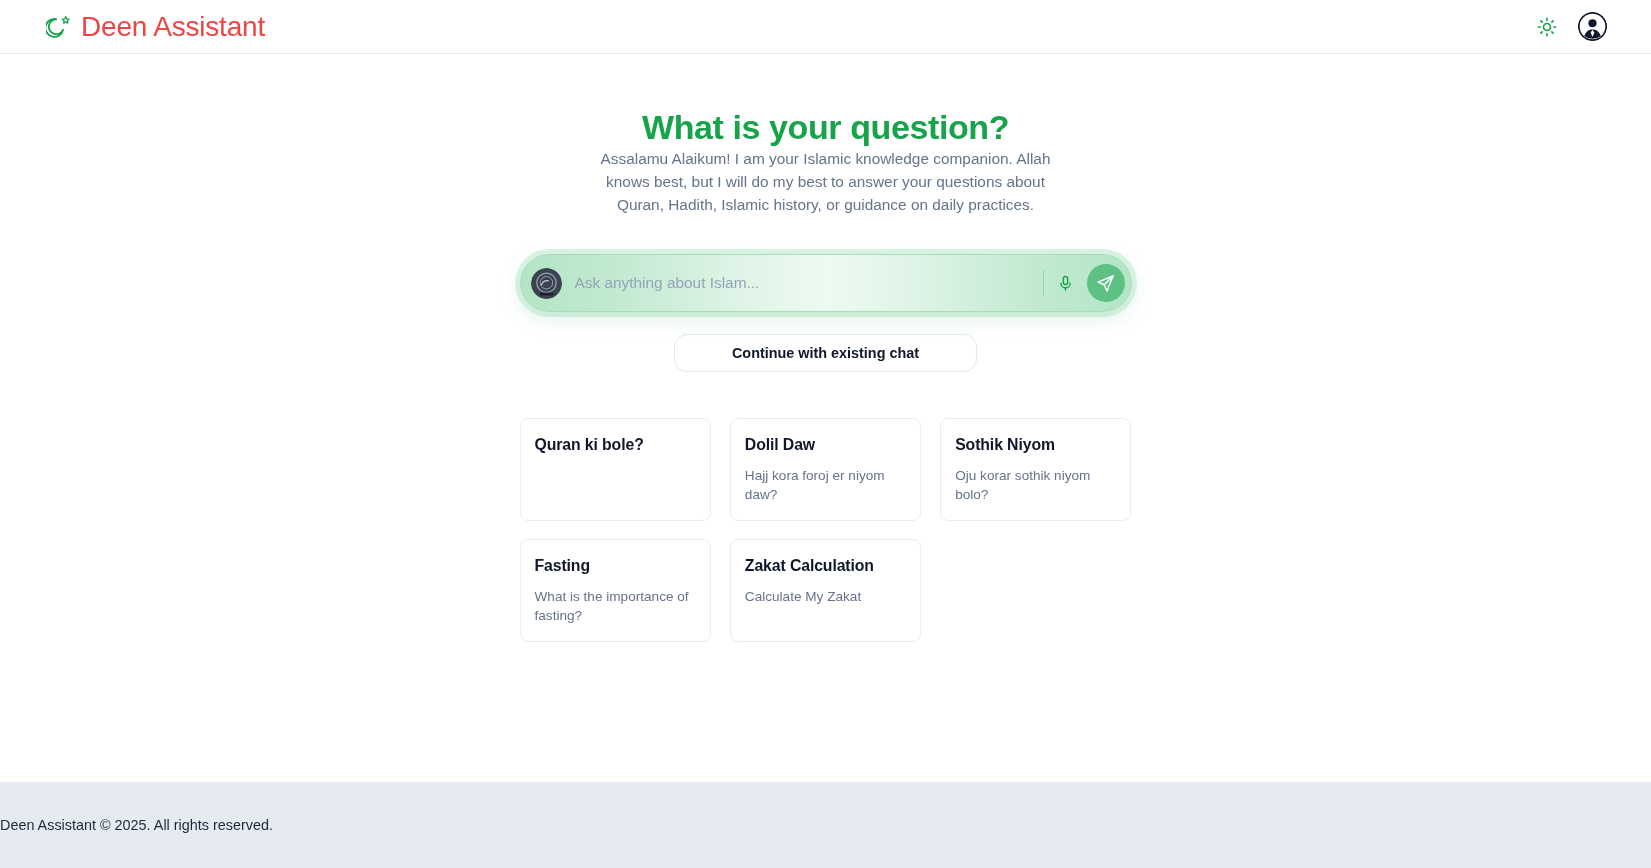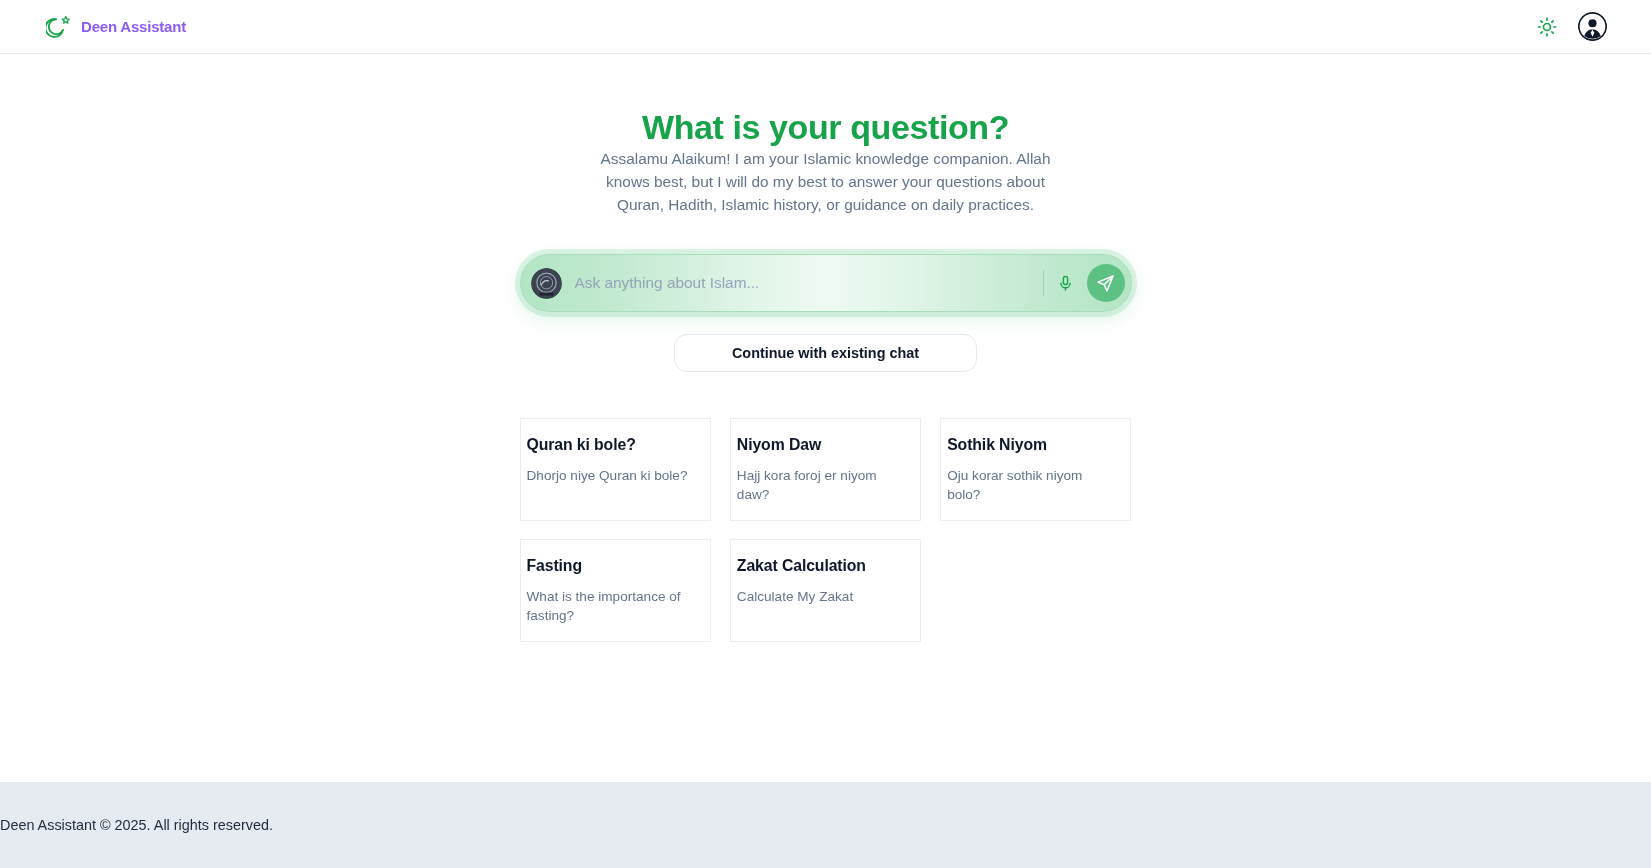--- a/index.html
+++ b/index.html
@@ -36,23 +36,23 @@
     align-items: center;
     gap: 9px;
   }
   .brand-logo {
     width: 26px;
     height: 26px;
     display: block;
     flex: none;
   }
   .brand-title {
-    font-size: 15px;
-    font-weight: bold;
-    color: #8b5cf6;
+    font-size: 28px;
+    font-weight: normal;
+    color: #ef4444;
     letter-spacing: -0.2px;
     white-space: nowrap;
   }
   .header-right {
     margin-left: auto;
     display: flex;
     align-items: center;
     gap: 20px;
   }
   .theme-toggle {
@@ -191,22 +191,22 @@
   .cards-grid {
     margin-top: 46px;
     width: 612px;
     display: grid;
     grid-template-columns: repeat(3, 1fr);
     gap: 18px 19px;
   }
   .card {
     background: #ffffff;
     border: 1px solid #e9edf3;
-    border-radius: 0;
-    padding: 17px 18px 16px 6px;
+    border-radius: 8px;
+    padding: 17px 18px 16px 14px;
     cursor: pointer;
     min-height: 103px;
   }
   .card-title {
     font-size: 15.8px;
     font-weight: bold;
     color: #0f172a;
     letter-spacing: -0.1px;
     margin-bottom: 12px;
   }
@@ -288,24 +288,23 @@
           <path d="M21.5 2.5 L10.4 13.6"></path>
         </svg>
       </button>
     </div>
 
     <button class="continue-btn">Continue with existing chat</button>
 
     <div class="cards-grid">
       <div class="card">
         <div class="card-title">Quran ki bole?</div>
-        <div class="card-desc">Dhorjo niye Quran ki bole?</div>
-      </div>
-      <div class="card">
-        <div class="card-title">Niyom Daw</div>
+      </div>
+      <div class="card">
+        <div class="card-title">Dolil Daw</div>
         <div class="card-desc">Hajj kora foroj er niyom daw?</div>
       </div>
       <div class="card">
         <div class="card-title">Sothik Niyom</div>
         <div class="card-desc">Oju korar sothik niyom bolo?</div>
       </div>
       <div class="card">
         <div class="card-title">Fasting</div>
         <div class="card-desc">What is the importance of fasting?</div>
       </div>

